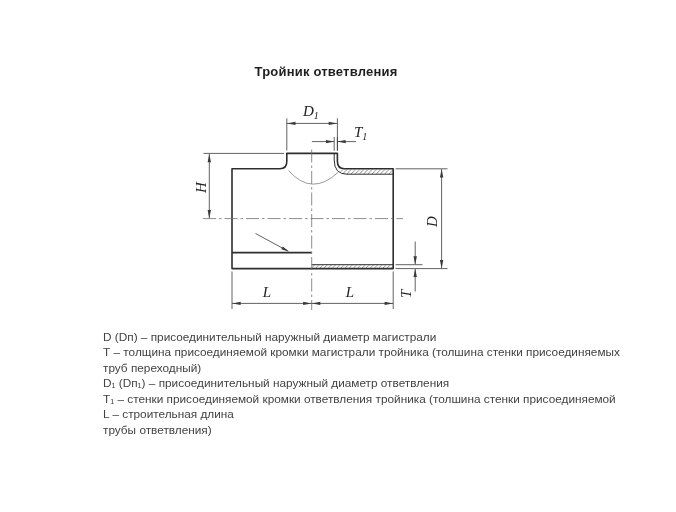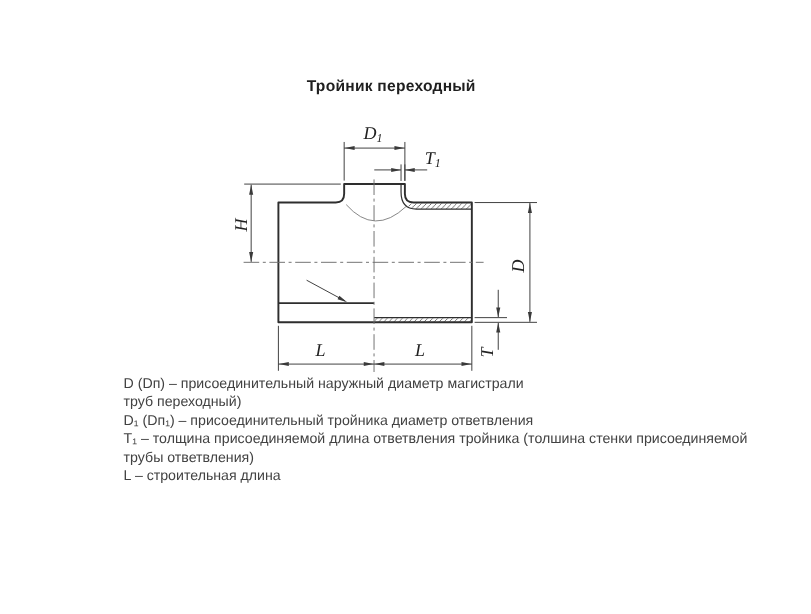--- a/index.html
+++ b/index.html
@@ -6,34 +6,34 @@
   .page{
     position:relative;width:676px;height:512px;background:#ffffff;overflow:hidden;
     font-family:"Liberation Sans","DejaVu Sans",sans-serif;
   }
   .title{
     position:absolute;left:0;top:64px;width:652px;text-align:center;
     font-size:13px;font-weight:bold;color:#1f1f1f;letter-spacing:.2px;
   }
   .drawing{position:absolute;left:0;top:0;width:676px;height:512px;}
   .desc{
-    position:absolute;left:103px;top:312px;color:#424242;
+    position:absolute;left:103px;top:330px;color:#424242;
     font-size:11.8px;line-height:15.45px;
   }
   .desc .line{white-space:nowrap;}
   svg text{font-family:"Liberation Serif","DejaVu Serif",serif;font-style:italic;fill:#222222;}
   svg .dim-label{font-size:15px;}
   svg .sub{font-size:10px;}
 </style>
 </head>
 <body>
 
 <div class="page">
 
-  <div class="title">Тройник переходный</div>
+  <div class="title">Тройник ответвления</div>
 
   <svg class="drawing" viewBox="0 0 676 512" xmlns="http://www.w3.org/2000/svg">
 
     <defs>
       <pattern id="hatch" patternUnits="userSpaceOnUse" width="4.2" height="4.2">
         <line x1="0" y1="4.2" x2="4.2" y2="0" stroke="#3a3a3a" stroke-width="0.55"></line>
         <line x1="-1" y1="1.1" x2="1.1" y2="-1" stroke="#3a3a3a" stroke-width="0.55"></line>
         <line x1="3.1" y1="5.2" x2="5.2" y2="3.1" stroke="#3a3a3a" stroke-width="0.55"></line>
       </pattern>
     </defs>
@@ -127,20 +127,21 @@
       <line x1="393.2" y1="271.5" x2="393.2" y2="309"></line>
       <line x1="311.7" y1="303.4" x2="393.2" y2="303.4"></line>
       <polygon points="312,303.4 320.3,301.7 320.3,305.1" stroke="none"></polygon>
       <polygon points="392.9,303.4 384.6,301.7 384.6,305.1" stroke="none"></polygon>
     </g>
     <text class="dim-label" x="350" y="297" text-anchor="middle">L</text>
   </svg>
 
   <div class="desc">
     <div class="line">D (Dп) – присоединительный наружный диаметр магистрали</div>
+    <div class="line">Т – толщина присоединяемой кромки магистрали тройника (толшина стенки присоединяемых</div>
     <div class="line">труб переходный)</div>
-    <div class="line">D₁ (Dп₁) – присоединительный тройника диаметр ответвления</div>
-    <div class="line">Т₁ – толщина присоединяемой длина ответвления тройника (толшина стенки присоединяемой</div>
+    <div class="line">D₁ (Dп₁) – присоединительный наружный диаметр ответвления</div>
+    <div class="line">Т₁ – стенки присоединяемой кромки ответвления тройника (толшина стенки присоединяемой</div>
+    <div class="line">L – строительная длина</div>
     <div class="line">трубы ответвления)</div>
-    <div class="line">L – строительная длина</div>
   </div>
 
 </div>
 
 </body></html>

